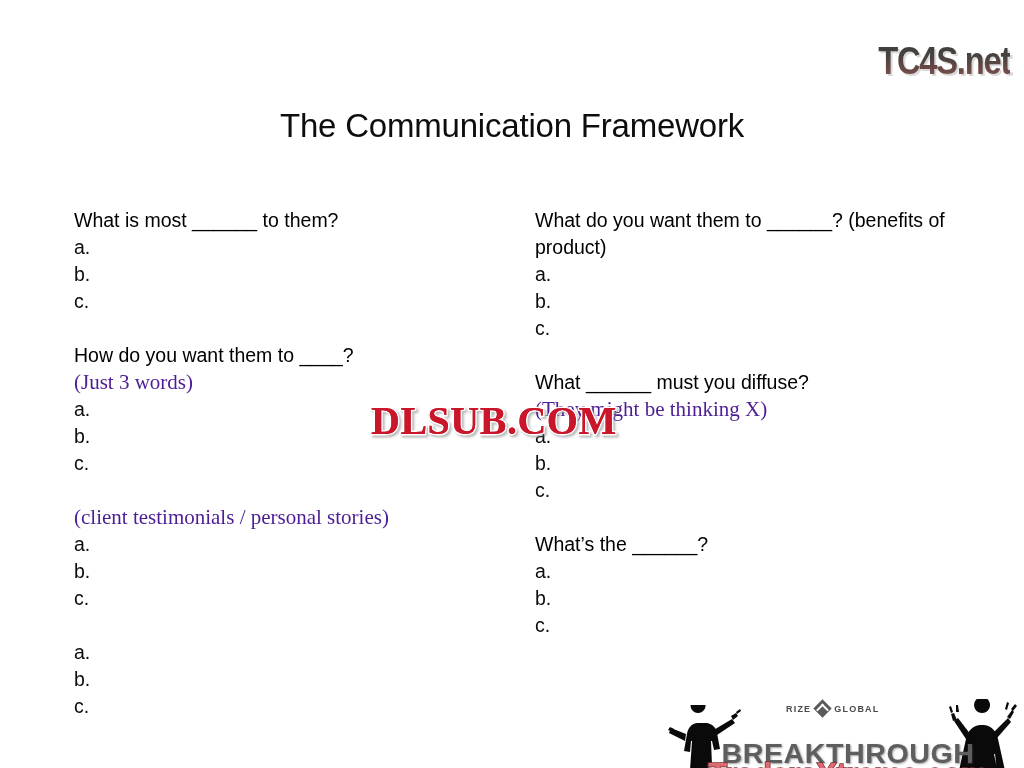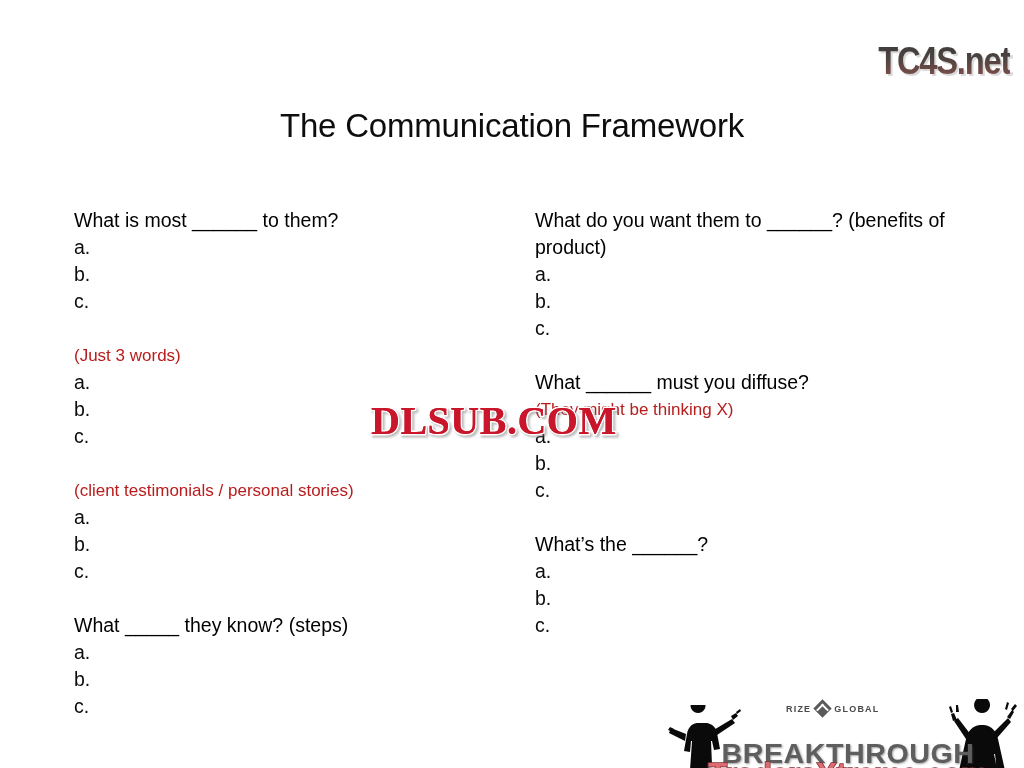--- a/index.html
+++ b/index.html
@@ -82,24 +82,24 @@
   .qblock:last-child { margin-bottom: 0; }
 
   .q-text {
     font-size: 19.5px;
     line-height: 27px;
     color: #000000;
     font-family: "Liberation Sans", sans-serif;
     white-space: pre-wrap;
   }
   .q-sub {
-    font-size: 17px;
+    font-size: 21px;
     line-height: 27px;
-    color: #b91c1c;
-    font-family: Liberation Sans, sans-serif;
+    color: #4c1d95;
+    font-family: Liberation Serif, serif;
   }
   .q-item {
     font-size: 19.5px;
     line-height: 27px;
     color: #0d0d0d;
     font-family: "Liberation Sans", sans-serif;
   }
 
   
   #dlsub-watermark {
@@ -231,33 +231,33 @@
   <div id="slide-title">The Communication Framework</div>
 
   <div class="column" id="col-left">
       <div class="qblock">
         <div class="q-text">What is most ______ to them?</div>
         <div class="q-item">a.</div>
         <div class="q-item">b.</div>
         <div class="q-item">c.</div>
       </div>
       <div class="qblock">
+        <div class="q-text">How do you want them to ____?</div>
         <div class="q-sub">(Just 3 words)</div>
         <div class="q-item">a.</div>
         <div class="q-item">b.</div>
         <div class="q-item">c.</div>
       </div>
       <div class="qblock">
         <div class="q-sub">(client testimonials / personal stories)</div>
         <div class="q-item">a.</div>
         <div class="q-item">b.</div>
         <div class="q-item">c.</div>
       </div>
       <div class="qblock">
-        <div class="q-text">What _____ they know? (steps)</div>
         <div class="q-item">a.</div>
         <div class="q-item">b.</div>
         <div class="q-item">c.</div>
       </div>
     </div>
 
   <div class="column" id="col-right">
       <div class="qblock">
         <div class="q-text">What do you want them to ______? (benefits of product)</div>
         <div class="q-item">a.</div>

